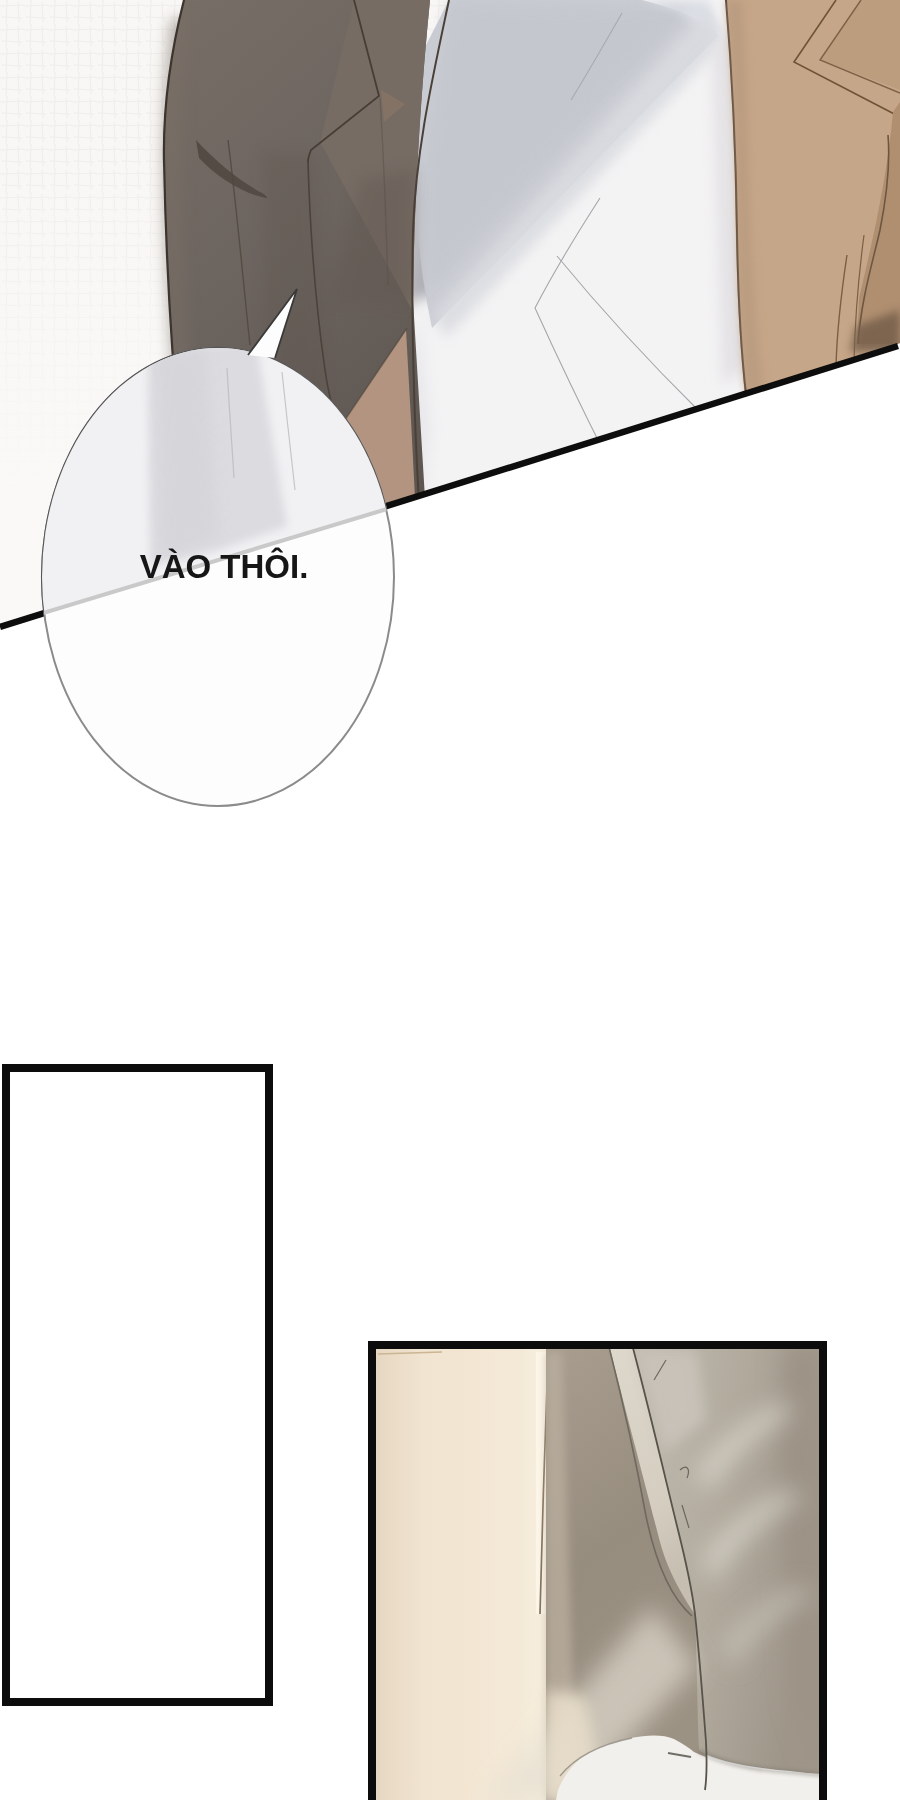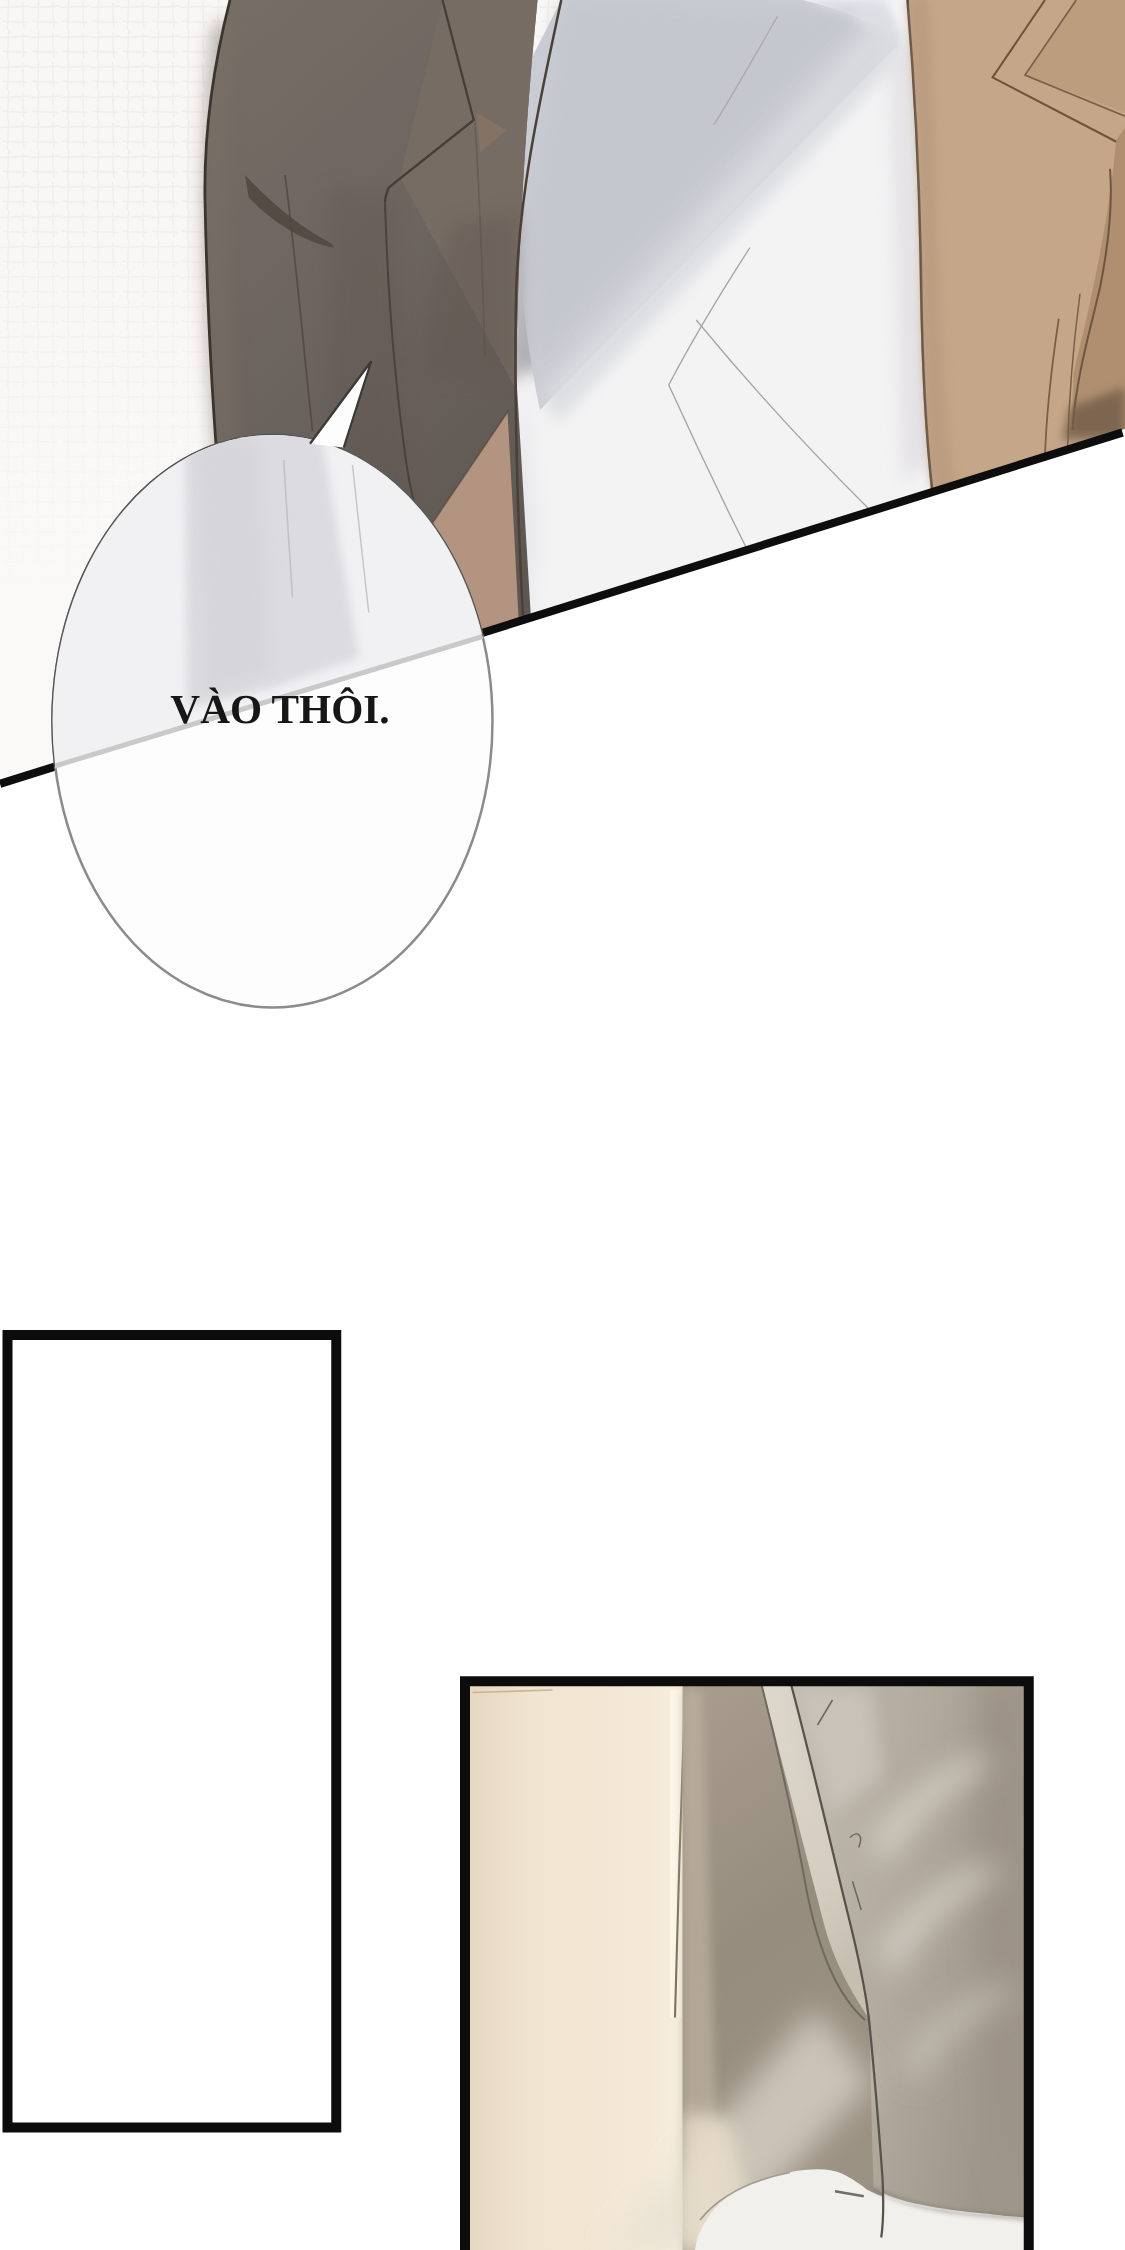--- a/index.html
+++ b/index.html
@@ -1,17 +1,17 @@
 <!DOCTYPE html>
 <html><head>
 <meta charset="utf-8">
 <style>
   html,body{margin:0;padding:0;background:#ffffff;}
   #page{position:relative;width:900px;height:1800px;background:#ffffff;overflow:hidden;
-        font-family:Liberation Serif, serif;}
+        font-family:Liberation Sans, sans-serif;}
   svg{display:block;}
 </style>
 </head>
 <body>
 <div id="page">
 <svg width="900" height="1800" viewBox="0 0 900 1800">
   <defs>
     <pattern id="hatch" width="24" height="24" patternUnits="userSpaceOnUse">
       <rect width="24" height="24" fill="#f9f7f5"></rect>
       <path d="M0,6 L24,5 M2,17 L22,18 M7,0 L6,24 M18,2 L19,22" stroke="#f0eeeb" stroke-width="1.1" fill="none"></path>

